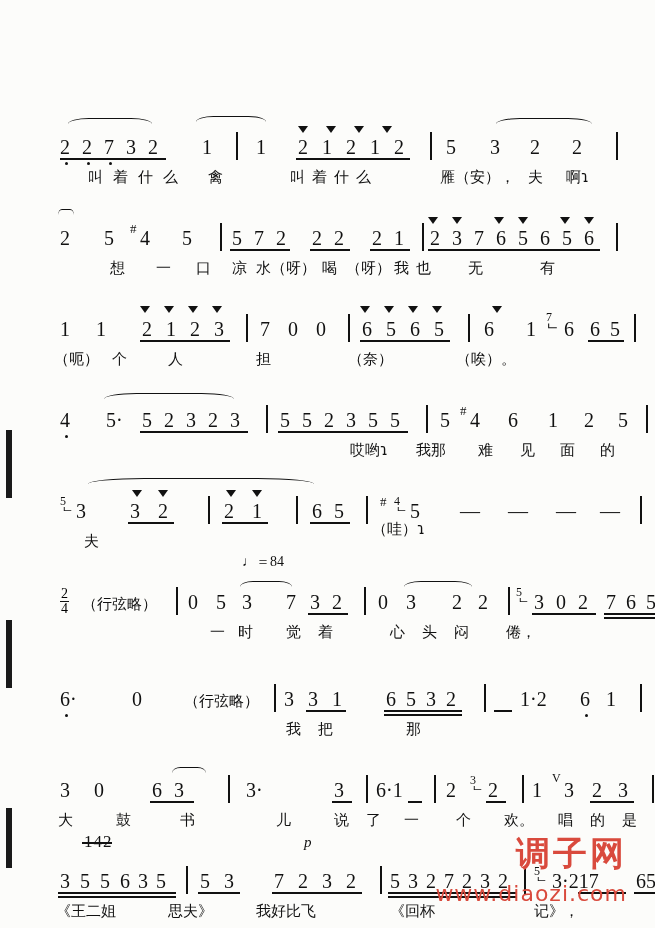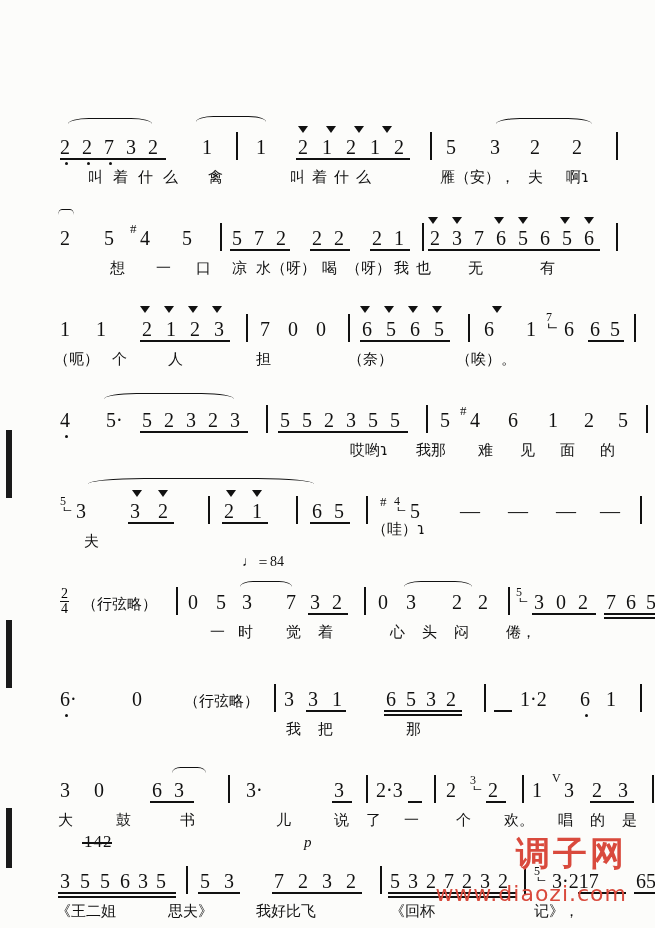--- a/index.html
+++ b/index.html
@@ -431,21 +431,21 @@
       <div class="cell" style="left:114px;top:16px;">3</div>
       <div class="slur" style="left:112px;top:4px;width:34px;"></div>
       <div class="underline" style="left:90px;top:38px;width:44px;"></div>
       <div class="bar" style="left:168px;top:12px;height:28px;"></div>
 
       <div class="cell" style="left:186px;top:16px;">3·</div>
       <div class="cell" style="left:274px;top:16px;">3</div>
       <div class="underline" style="left:272px;top:38px;width:20px;"></div>
       <div class="bar" style="left:306px;top:12px;height:28px;"></div>
 
-      <div class="cell" style="left:316px;top:16px;">2·3</div>
+      <div class="cell" style="left:316px;top:16px;">6·1</div>
       <div class="underline" style="left:348px;top:38px;width:14px;"></div>
       <div class="bar" style="left:374px;top:12px;height:28px;"></div>
 
       <div class="cell" style="left:386px;top:16px;">2</div>
       <div class="cell" style="left:410px;top:10px;font-size:12px;">3</div>
       <div class="cell" style="left:412px;top:20px;font-size:12px;">ᄂ</div>
       <div class="cell" style="left:428px;top:16px;">2</div>
       <div class="underline" style="left:426px;top:38px;width:20px;"></div>
       <div class="bar" style="left:462px;top:12px;height:28px;"></div>
 

